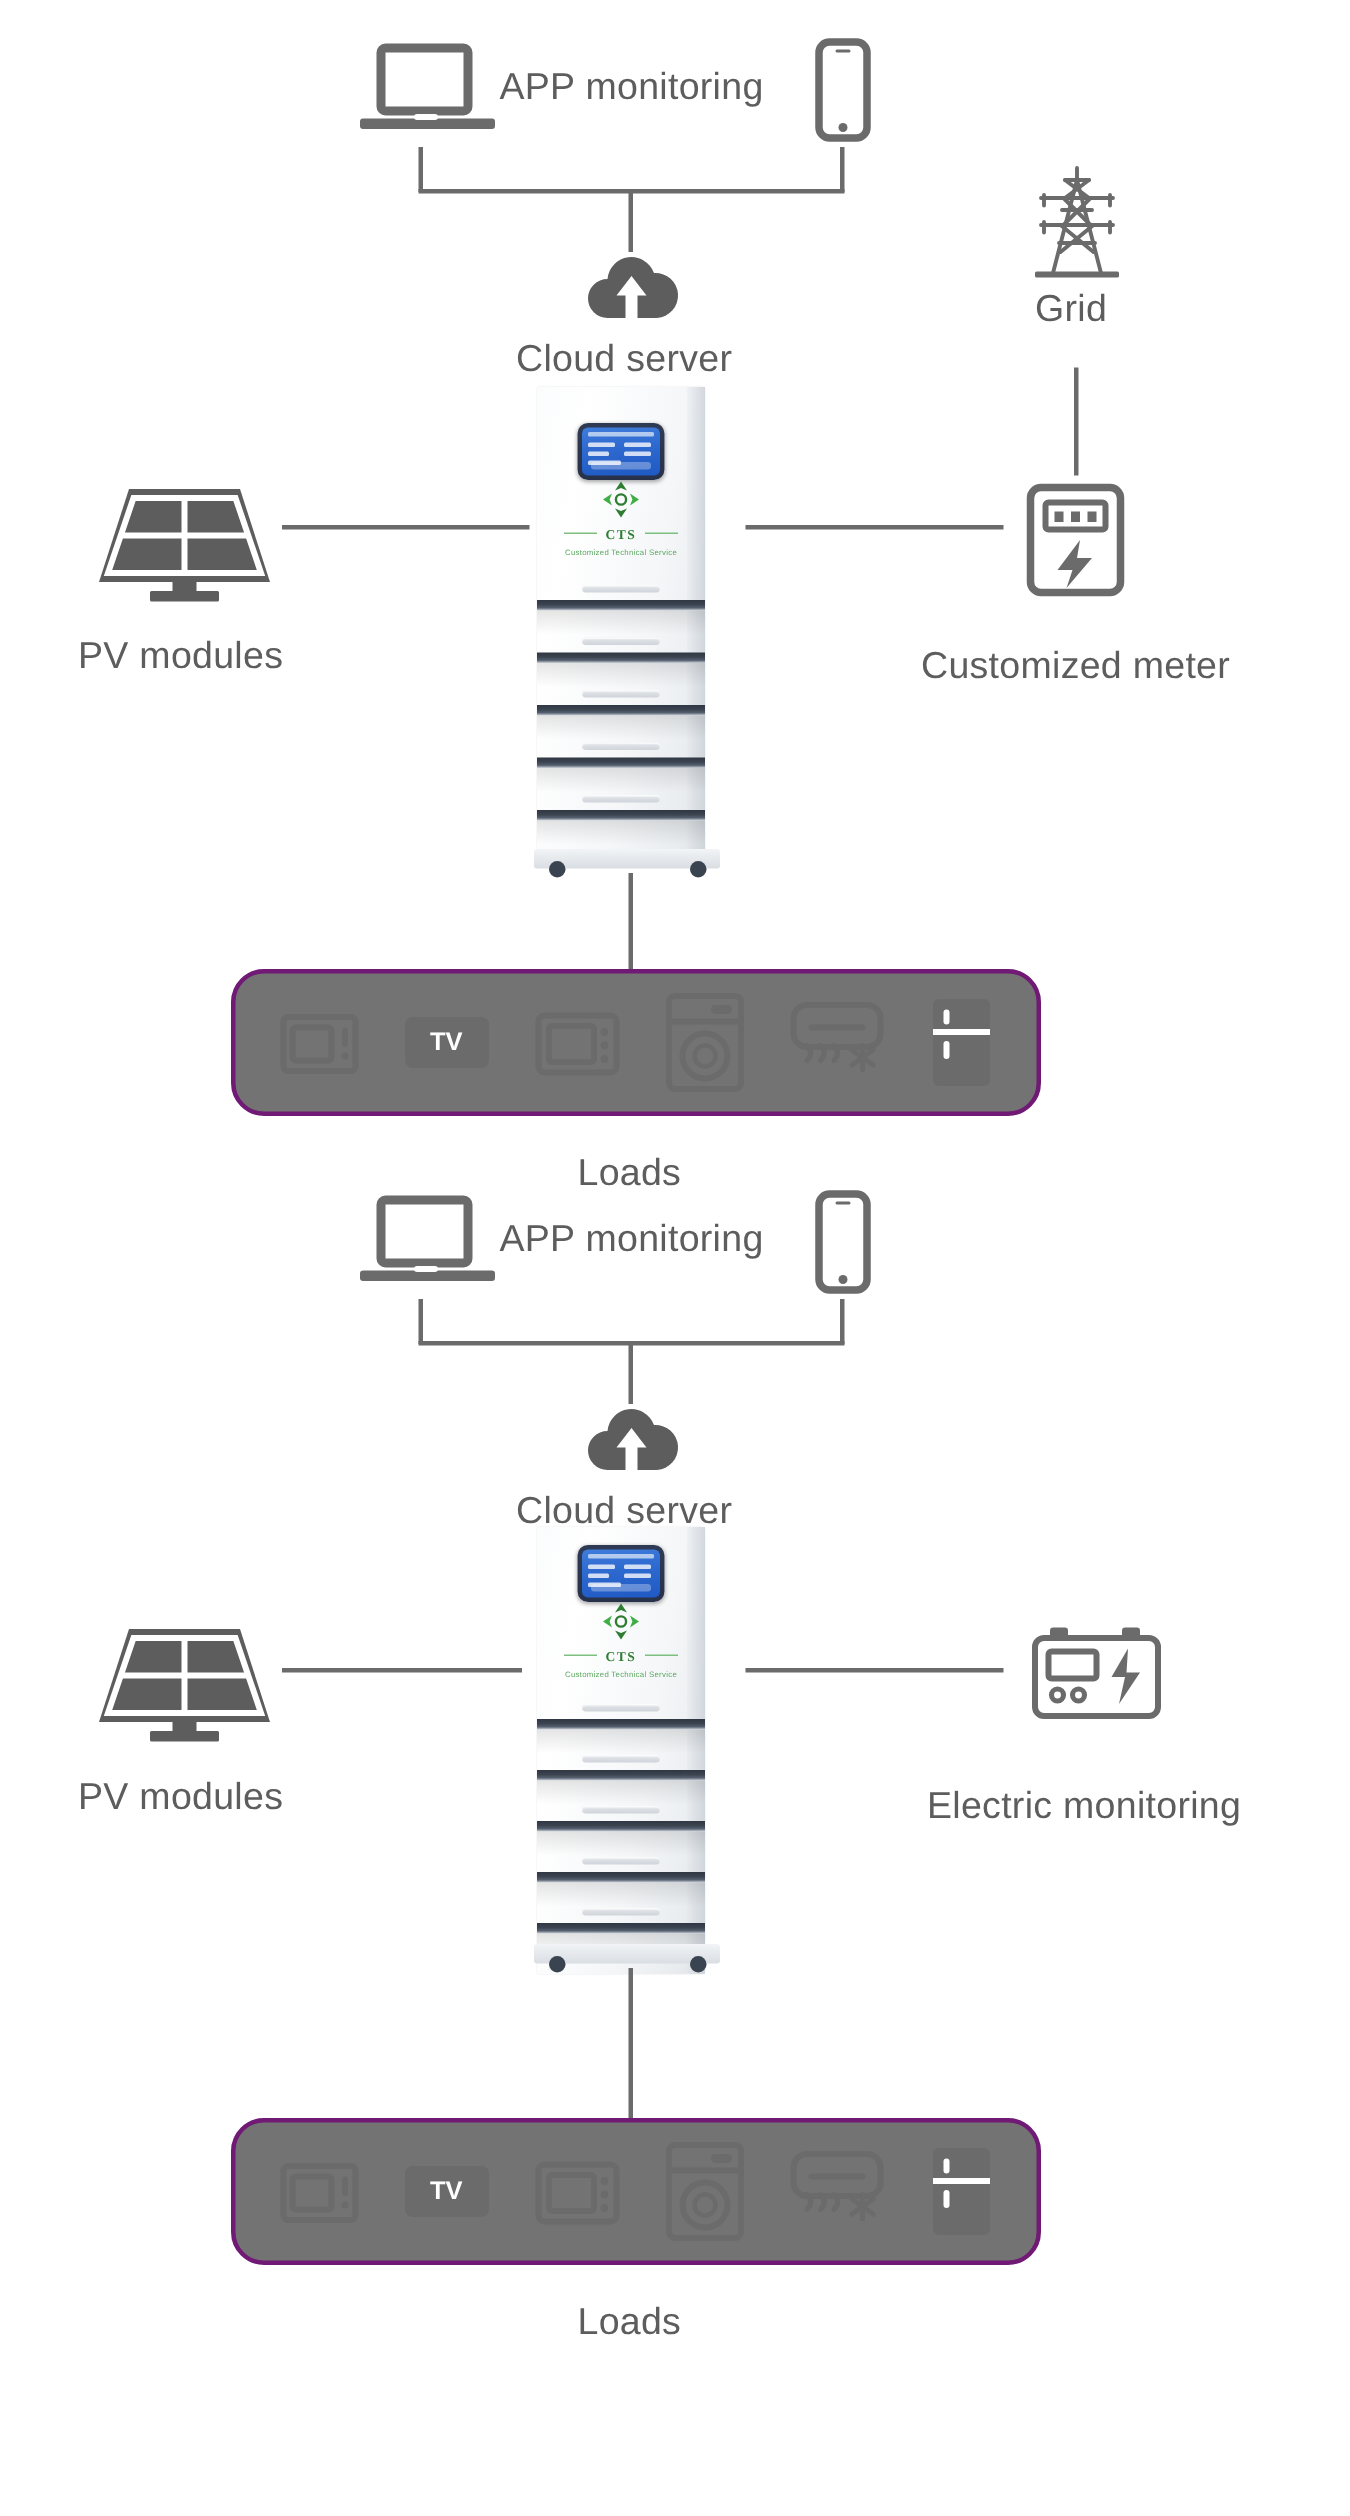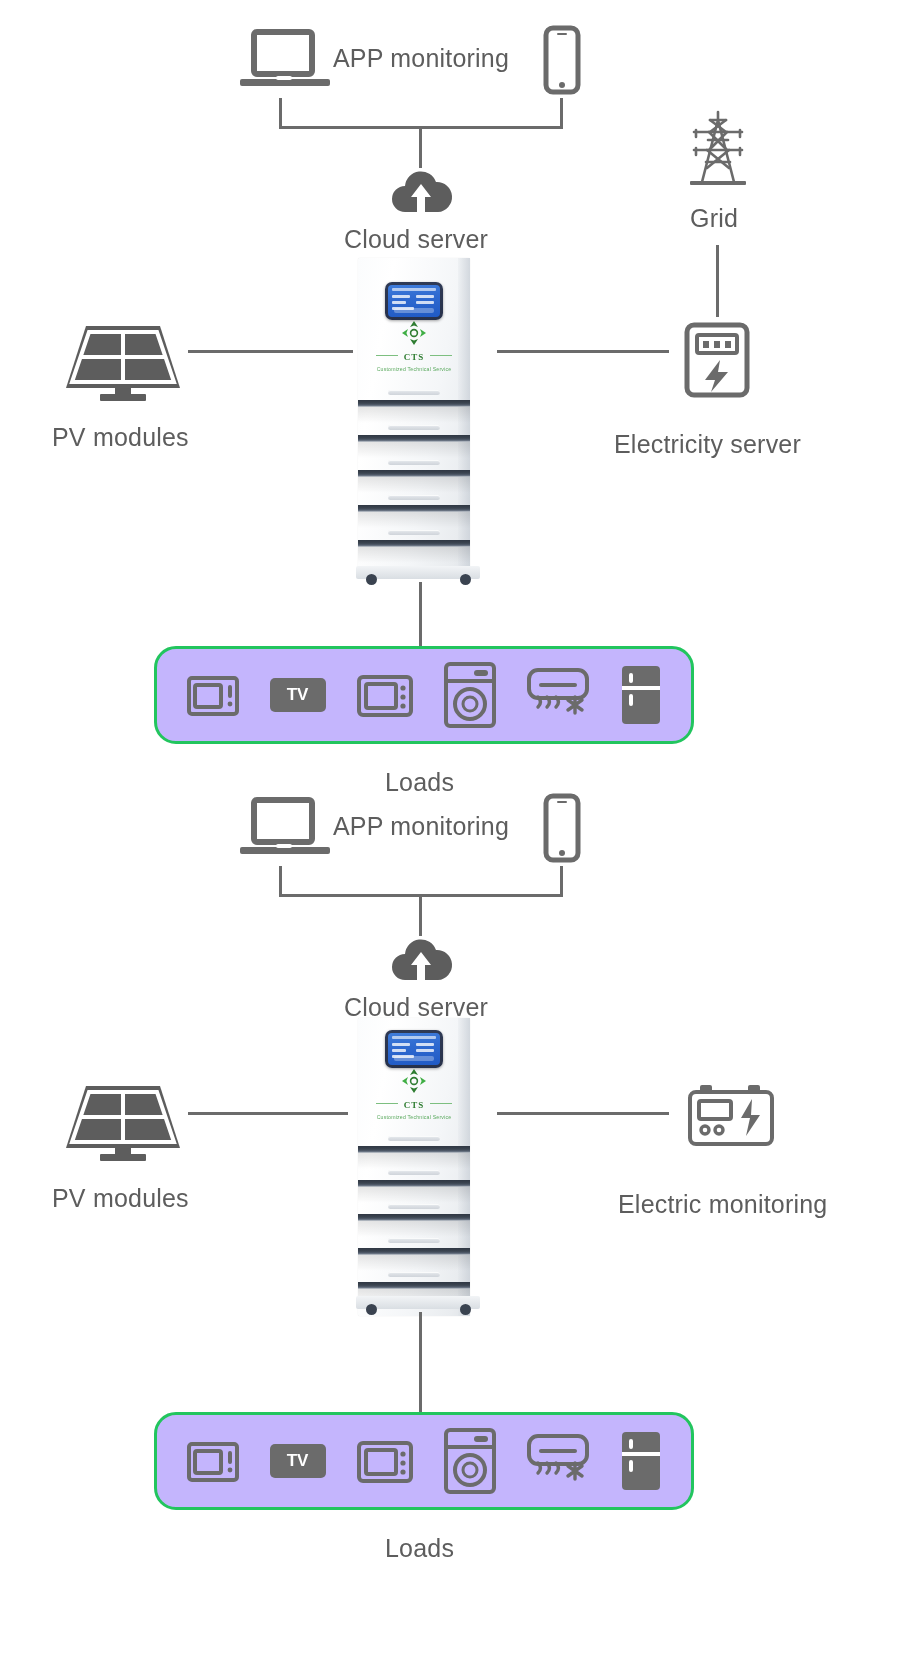--- a/index.html
+++ b/index.html
@@ -96,24 +96,24 @@
     position:absolute;
     background:linear-gradient(180deg,#f2f4f6,#d9dee3);
     border-radius:2px;
   }
   .wheel{
     position:absolute;width:11px;height:11px;border-radius:50%;
     background:#3a4350;
   }
   .loads-box{
     position:absolute;
-    border:3px solid #22c55e;
+    border:3px solid #701a75;
     border-radius:22px;
     box-sizing:border-box;
-    background:#c4b5fd;
+    background:#737373;
   }
   .loads-row{
     position:absolute;left:0;top:0;width:100%;height:100%;
     display:flex;align-items:center;justify-content:space-around;
     padding:0 14px;box-sizing:border-box;
   }
   .tv-badge{
     background:#6b6b6b;border-radius:5px;
     display:flex;align-items:center;justify-content:center;
     color:#fff;font-weight:bold;font-family:"Liberation Sans",sans-serif;
@@ -167,21 +167,21 @@
         <path d="M14 38 L14 45 M58 38 L58 45"></path>
         <path d="M28 10 L44 22 M44 10 L28 22"></path>
         <path d="M27 22 L45 40 M45 22 L27 40"></path>
         <path d="M25 40 L47 58 M47 40 L25 58"></path>
         <path d="M26 30 L46 30"></path>
         <path d="M24 52 L48 52"></path>
       </g>
       <rect x="8" y="71" width="56" height="4" rx="1" fill="#6b6b6b"></rect>
     </svg>
   </div>
-  <div class="lbl big" style="left:690px;top:204px">Grid</div>
+  <div class="lbl big" style="left:690px;top:192px">Grid</div>
   <div class="line v-line" style="left:716px;top:245px;height:72px"></div>
 
   <div class="ico" style="left:62px;top:322px">
     <svg width="122" height="80" viewBox="0 0 122 80">
       <path d="M24 4 H98 L118 66 H4 Z" fill="#5d5d5d"></path>
       <path d="M27 10 H95 L112 60 H10 Z" fill="none" stroke="#ffffff" stroke-width="4"></path>
       <path d="M61 10 V60" stroke="#ffffff" stroke-width="4"></path>
       <path d="M18 35 H104" stroke="#ffffff" stroke-width="4"></path>
       <rect x="53" y="66" width="16" height="8" fill="#5d5d5d"></rect>
       <rect x="38" y="72" width="46" height="7" rx="1" fill="#5d5d5d"></rect>
@@ -193,21 +193,21 @@
   <div class="ico" style="left:684px;top:322px">
     <svg width="66" height="76" viewBox="0 0 66 76">
       <rect x="3" y="3" width="60" height="70" rx="7" fill="none" stroke="#6b6b6b" stroke-width="5"></rect>
       <rect x="13" y="13" width="40" height="18" rx="2" fill="none" stroke="#6b6b6b" stroke-width="4"></rect>
       <rect x="19" y="19" width="6" height="7" fill="#6b6b6b"></rect>
       <rect x="30" y="19" width="6" height="7" fill="#6b6b6b"></rect>
       <rect x="41" y="19" width="6" height="7" fill="#6b6b6b"></rect>
       <path d="M36 38 L21 58 H31 L27 70 L44 50 H34 Z" fill="#6b6b6b"></path>
     </svg>
   </div>
-  <div class="lbl big" style="left:614px;top:430px">Electricity server</div>
+  <div class="lbl big" style="left:614px;top:430px">Customized meter</div>
   <div class="line h-line" style="left:497px;top:350px;width:172px"></div>
 
   <div class="tower" style="left:358px;top:258px;width:112px;height:316px">
     <div class="tower-body"></div>
     <div class="tower-edge"></div>
 
     <div class="screen" style="left:27px;top:24px;width:52px;height:32px">
       <div class="screen-in">
         <div class="scr-row" style="top:3px"></div>
         <div class="scr-cell" style="left:4px;top:10px;width:18px"></div>

